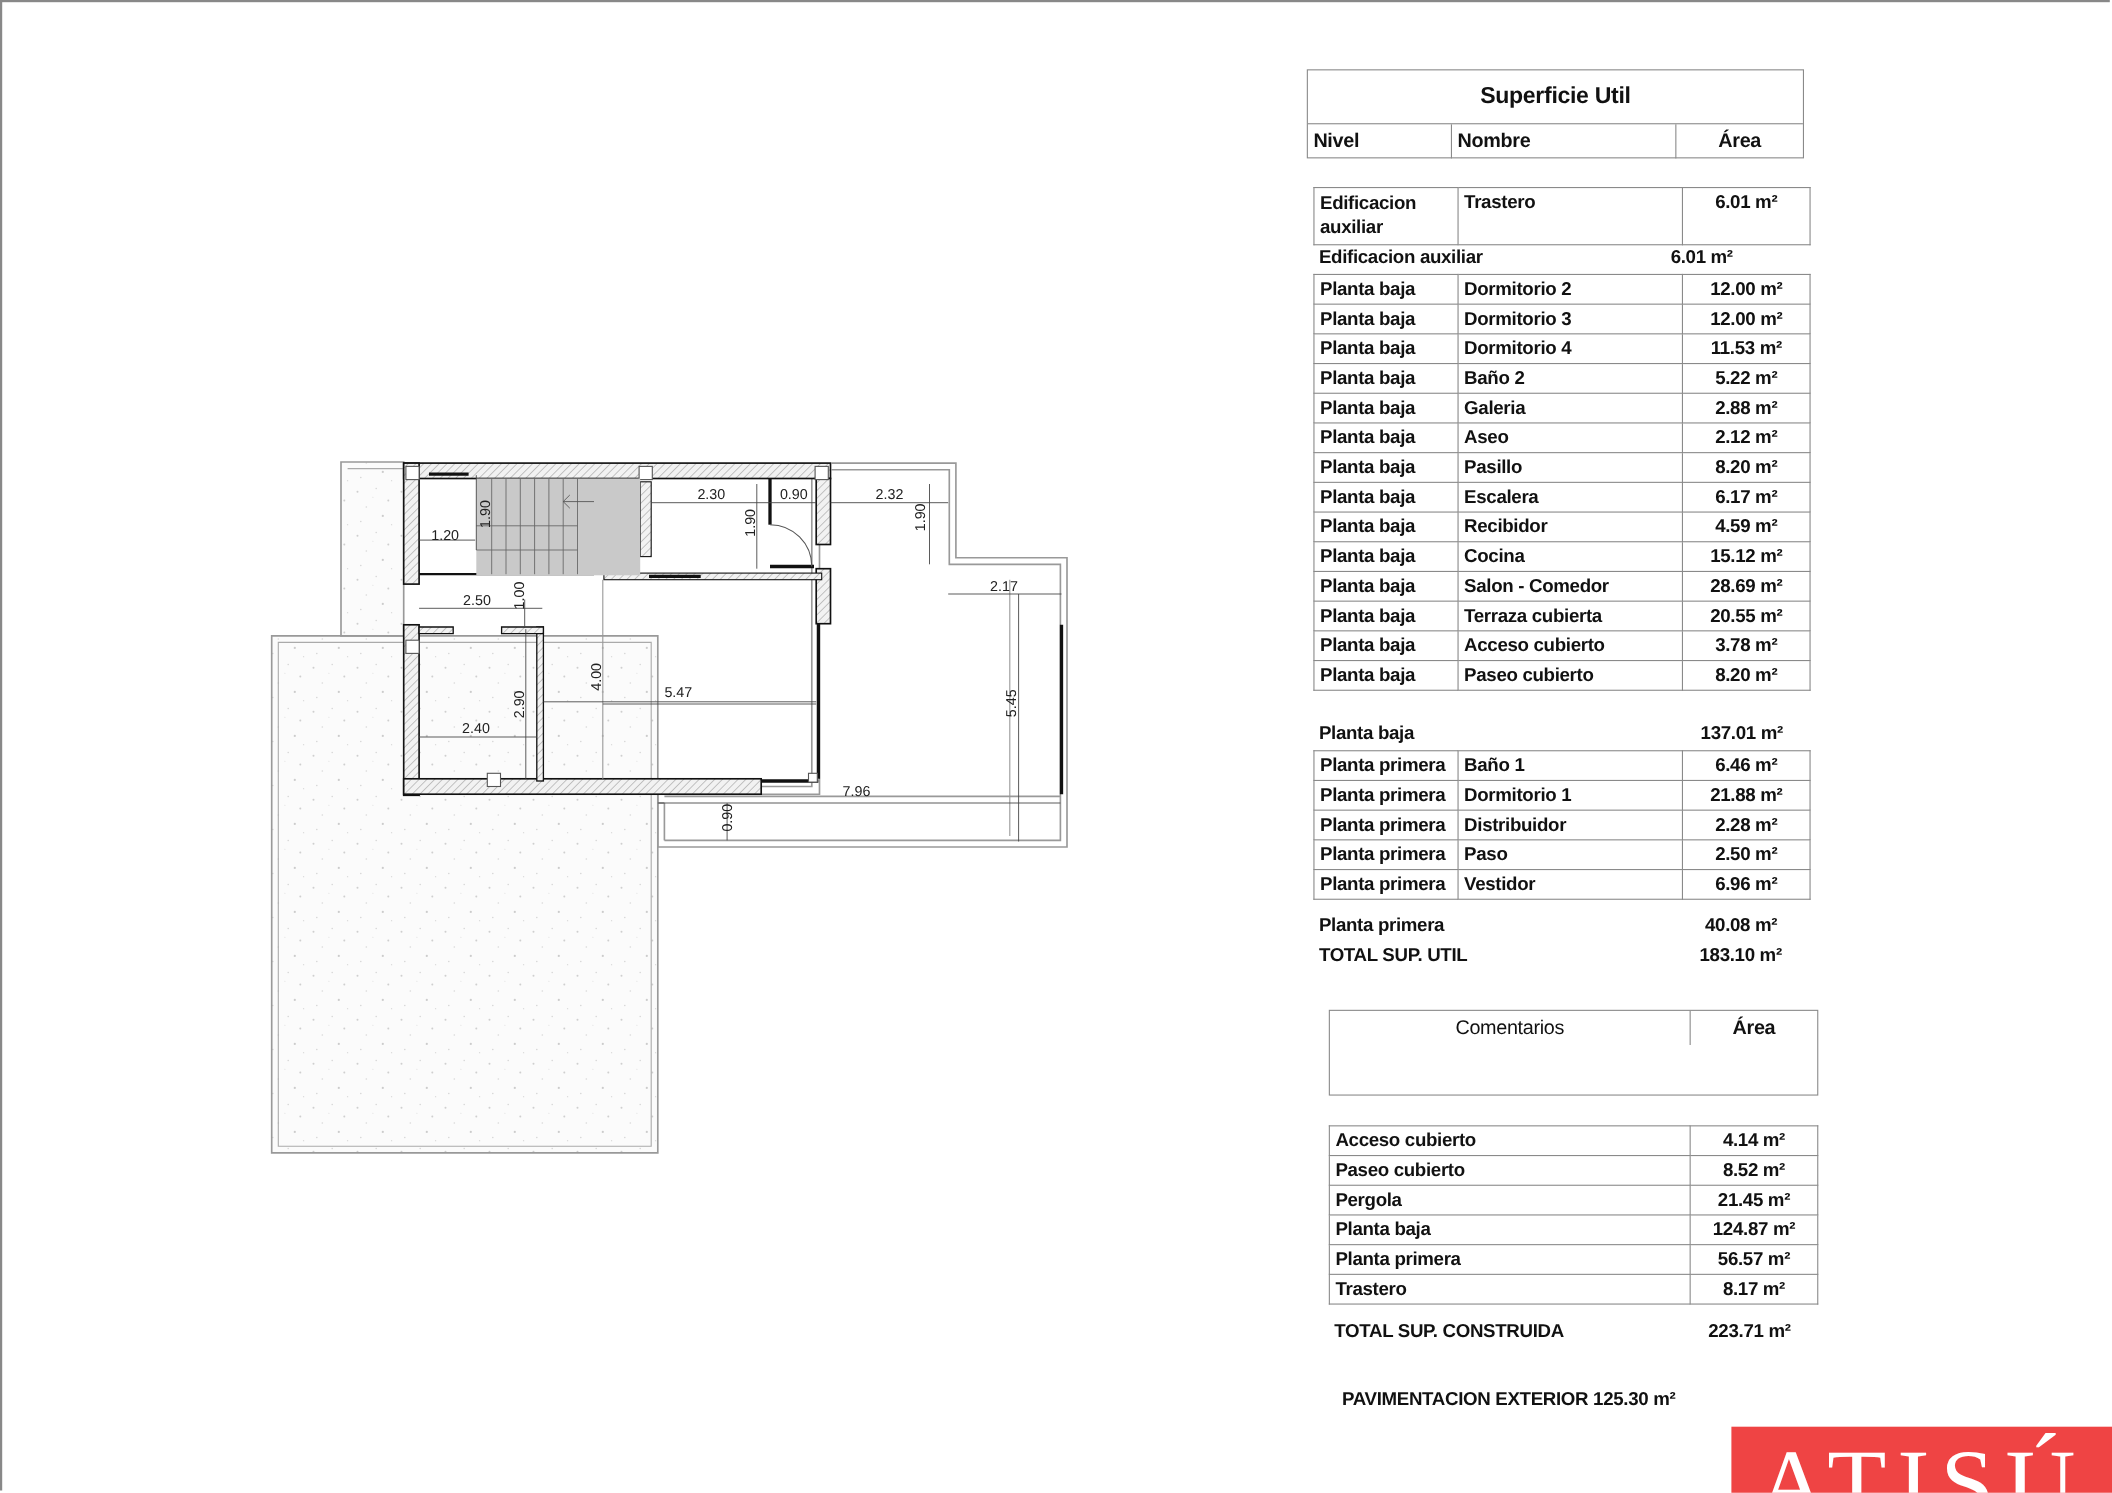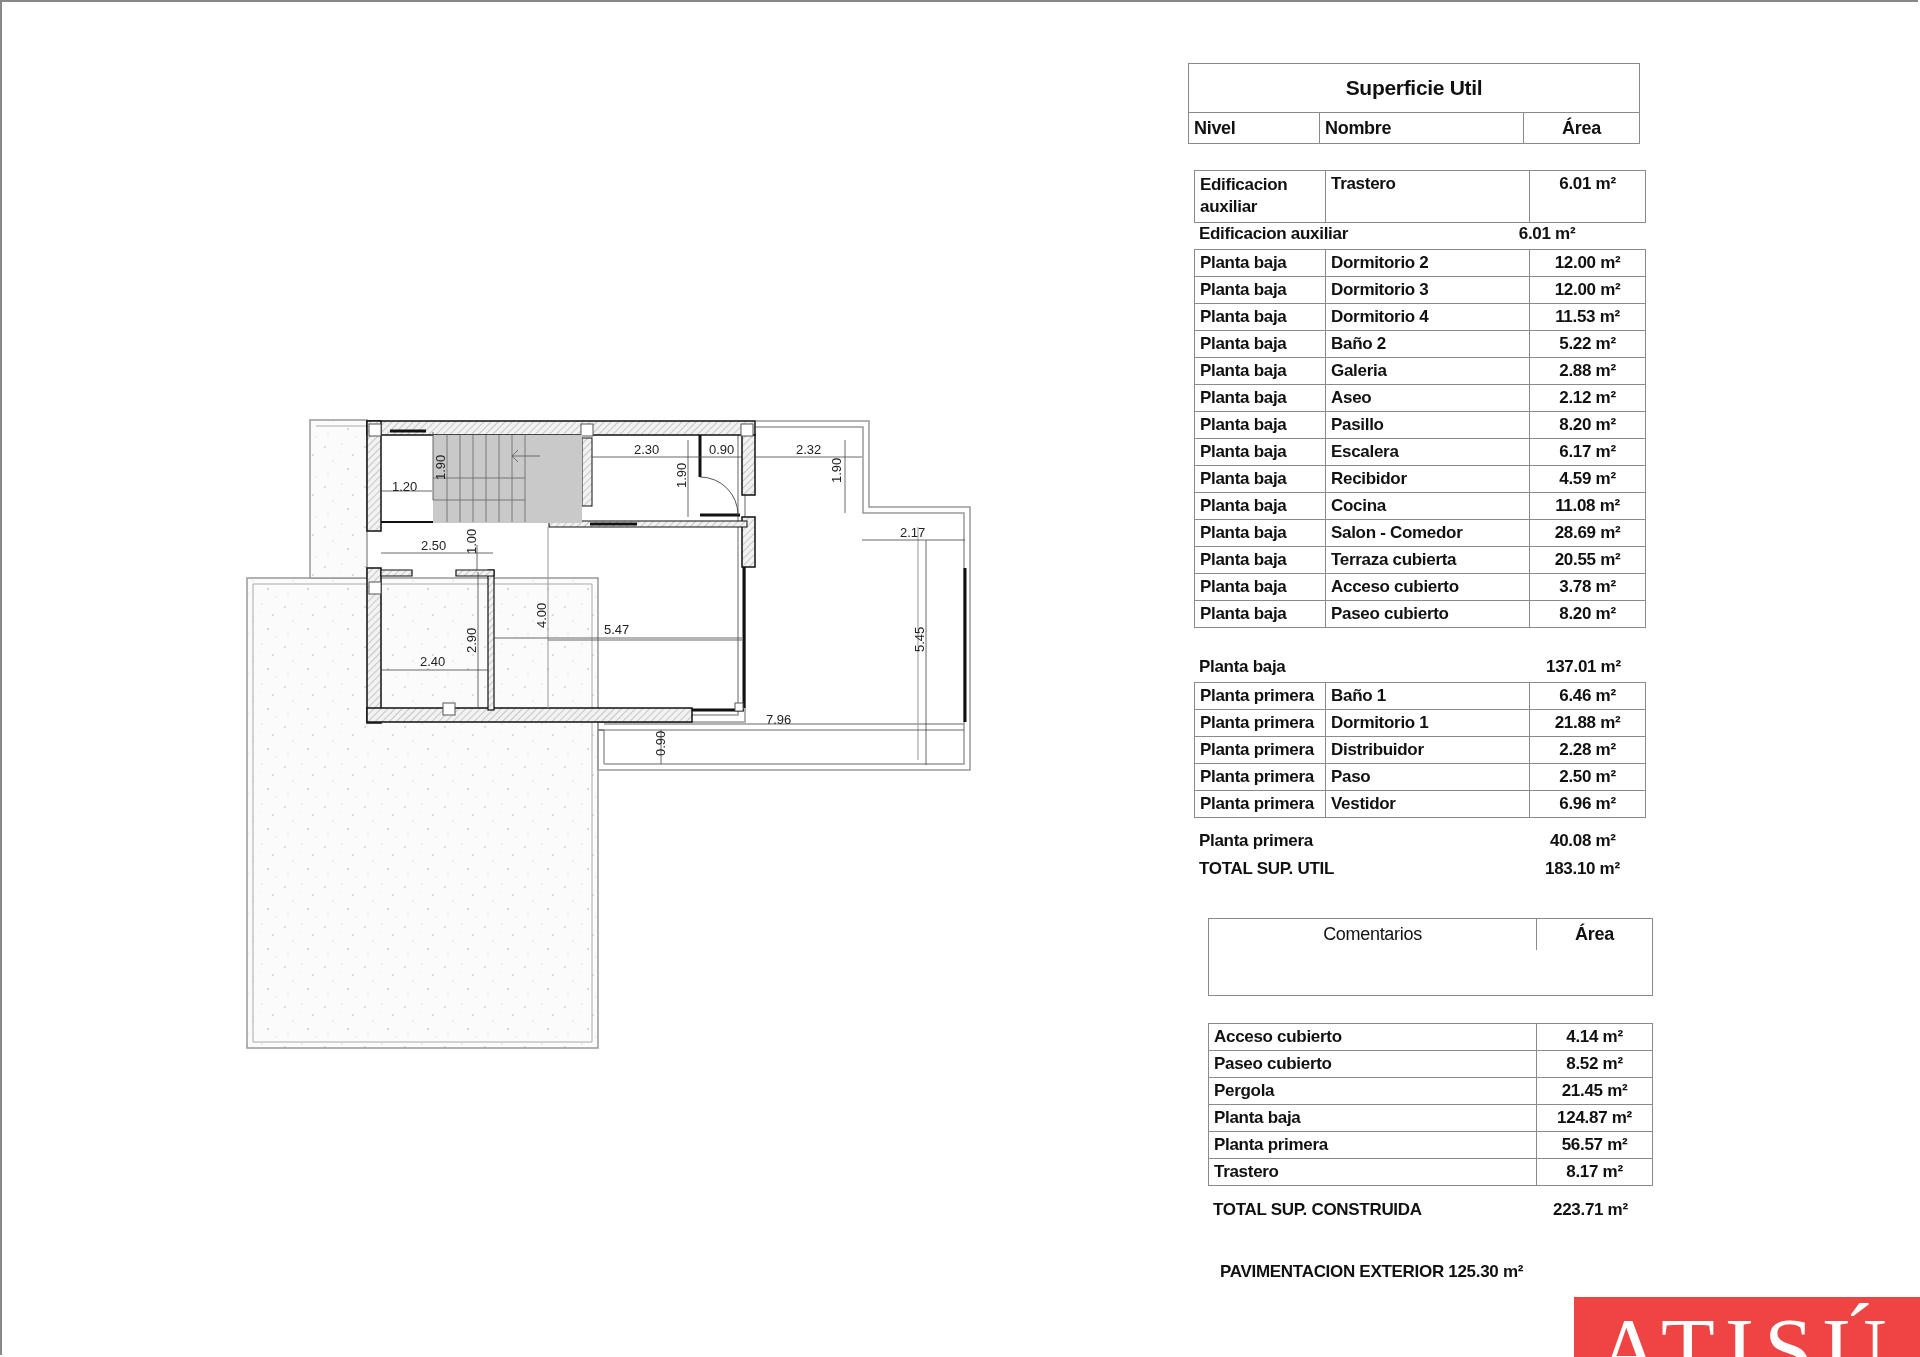--- a/index.html
+++ b/index.html
@@ -250,21 +250,21 @@
         <td class="area">6.17 m²</td>
       </tr>
   <tr>
         <td>Planta baja</td>
         <td>Recibidor</td>
         <td class="area">4.59 m²</td>
       </tr>
   <tr>
         <td>Planta baja</td>
         <td>Cocina</td>
-        <td class="area">11.08 m²</td>
+        <td class="area">15.12 m²</td>
       </tr>
   <tr>
         <td>Planta baja</td>
         <td>Salon - Comedor</td>
         <td class="area">28.69 m²</td>
       </tr>
   <tr>
         <td>Planta baja</td>
         <td>Terraza cubierta</td>
         <td class="area">20.55 m²</td>

